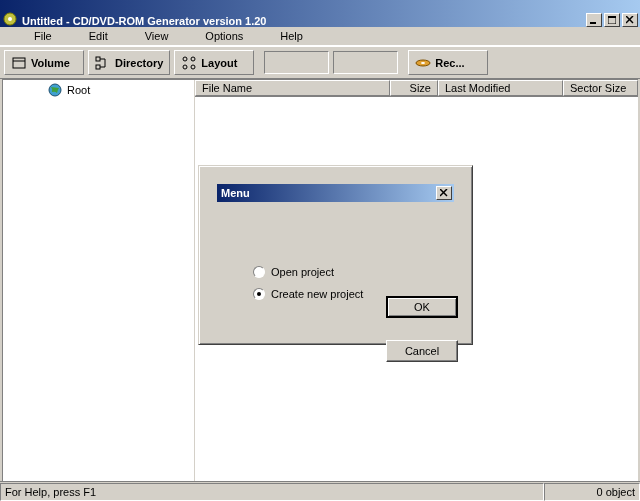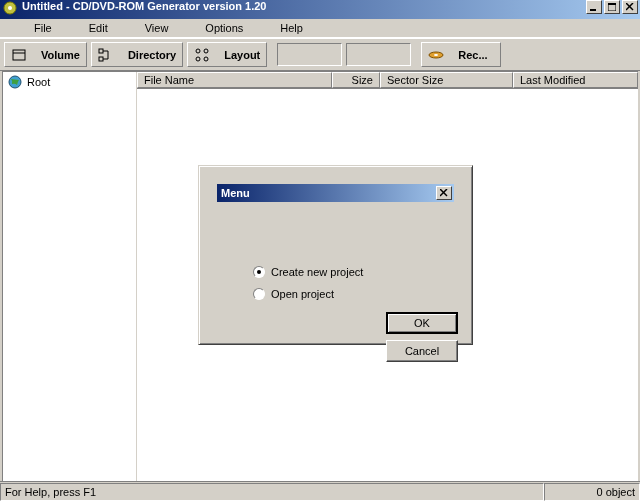--- a/index.html
+++ b/index.html
@@ -1,57 +1,57 @@
 <!DOCTYPE html>
 <html><head>
 <meta charset="utf-8">
 <style>
 * { box-sizing: border-box; margin: 0; padding: 0; font-family: "Tahoma", "MS Sans Serif", sans-serif; font-size: 11px; }
 body { background: #d4d0c8; width: 640px; height: 501px; overflow: hidden; position: relative; }
 
-.titlebar { background: linear-gradient(to right, #0a246a, #a6caf0); height: 19px; display: flex; align-items: flex-start; padding: 0 2px; color: #fff; }
+.titlebar { background: linear-gradient(to right, #0a246a, #a6caf0); height: 27px; display: flex; align-items: flex-end; padding: 0 2px; color: #fff; }
 .titlebar .app-icon { width: 16px; height: 16px; margin-right: 4px; display: flex; align-items: center; justify-content: center; }
 .titlebar .title-text { flex: 1; font-weight: bold; }
 .titlebar .win-btns { display: flex; gap: 0; }
 .win-btn { width: 16px; height: 14px; background: #d4d0c8; border: 1px solid; border-color: #fff #404040 #404040 #fff; display: flex; align-items: center; justify-content: center; font-family: "Marlett", sans-serif; font-size: 9px; color: #000; margin-left: 2px; cursor: default; }
 .win-btn.close-x { font-weight: bold; }
 
 .menubar { background: #d4d0c8; height: 19px; display: flex; align-items: center; padding: 0 4px; border-bottom: 1px solid #fff; }
 .menubar span { padding: 2px 7px; cursor: default; margin-left: 23px; }
 
 .toolbar { background: #d4d0c8; height: 33px; border-top: 1px solid #fff; border-bottom: 1px solid #808080; display: flex; align-items: center; padding: 2px 4px; gap: 4px; }
-.tool-btn { height: 25px; border: 1px solid; border-color: #fff #808080 #808080 #fff; background: #d4d0c8; display: flex; align-items: center; padding: 0 6px; gap: 14px; cursor: default; font-weight: bold; }
+.tool-btn { height: 25px; border: 1px solid; border-color: #fff #808080 #808080 #fff; background: #d4d0c8; display: flex; align-items: center; padding: 0 6px; gap: 4px; cursor: default; font-weight: bold; }
 .tool-btn.wide { min-width: 80px; }
 .tool-btn .ticon { width: 16px; height: 16px; display: inline-flex; align-items: center; justify-content: center; }
 .tool-spacer { flex: 0 0 2px; }
 .sunk-field { width: 65px; height: 23px; border: 1px solid; border-color: #808080 #fff #fff #808080; background: #d4d0c8; }
 
 .workspace { display: flex; height: 411px; background: #fff; border-top: 1px solid #808080; border-left: 1px solid #808080; margin: 0 2px; }
-.tree-pane { width: 134px; background: #fff; border-right: 1px solid #d4d0c8; position: relative; }
+.tree-pane { width: 152px; background: #fff; border-right: 1px solid #d4d0c8; position: relative; margin-left: 40px; }
 .tree-item { display: flex; align-items: center; gap: 4px; padding: 2px 4px; }
 .tree-icon { width: 16px; height: 16px; }
 
 .list-pane { flex: 1; background: #fff; display: flex; flex-direction: column; }
 .list-header { display: flex; background: #d4d0c8; height: 17px; border-bottom: 1px solid #808080; justify-content: space-between; }
 .col { border: 1px solid; border-color: #fff #808080 #808080 #fff; padding: 1px 6px; cursor: default; display: flex; align-items: center; background: #d4d0c8; }
 .col.right { justify-content: flex-end; }
 
 .statusbar { position: absolute; bottom: 0; left: 0; right: 0; height: 20px; background: #d4d0c8; border-top: 1px solid #808080; display: flex; align-items: center; }
 .status-cell { border: 1px solid; border-color: #808080 #fff #fff #808080; height: 18px; padding: 1px 4px; display: flex; align-items: center; }
 .status-cell.main { flex: 1; }
 .status-cell.obj { width: 96px; justify-content: flex-end; }
 
 .dialog { position: absolute; left: 198px; top: 165px; width: 275px; height: 180px; background: #d4d0c8; border: 1px solid; border-color: #d4d0c8 #404040 #404040 #d4d0c8; box-shadow: inset 1px 1px 0 #fff, inset -1px -1px 0 #808080; }
 .dlg-title { background: linear-gradient(to right, #0a246a, #a6caf0); height: 18px; display: flex; align-items: center; color: #fff; font-weight: bold; padding: 0 2px 0 4px; margin: 18px; }
 .dlg-title .spacer { flex: 1; }
 .dlg-body { padding: 12px 20px; position: relative; height: calc(100% - 22px); }
 .radio-row { display: flex; align-items: center; gap: 6px; margin: 6px 0 10px 34px; }
 .radio { width: 12px; height: 12px; border-radius: 50%; background: #fff; border: 1px solid; border-color: #808080 #fff #fff #808080; display: inline-flex; align-items: center; justify-content: center; }
 .radio.checked::after { content: ""; width: 4px; height: 4px; border-radius: 50%; background: #000; }
-.dlg-btns { position: absolute; right: 14px; bottom: 14px; display: flex; flex-direction: column; gap: 6px; }
+.dlg-btns { position: absolute; right: 14px; bottom: 14px; display: flex; flex-direction: column; gap: 22px; }
 .dlg-btn { width: 72px; height: 22px; border: 1px solid; border-color: #fff #404040 #404040 #fff; box-shadow: inset -1px -1px 0 #808080; background: #d4d0c8; text-align: center; cursor: default; display: flex; align-items: center; justify-content: center; }
 .dlg-btn.default { border: 2px solid #000; box-shadow: inset 1px 1px 0 #fff, inset -1px -1px 0 #808080; }
 </style>
 </head>
 <body>
 
 <div class="titlebar">
   <span class="app-icon">
     <svg width="16" height="16">
         <circle cx="8" cy="8" r="6" fill="#c0c040" stroke="#808000"></circle>
@@ -147,25 +147,25 @@
     </div>
   </div>
   <div class="list-pane">
     <div class="list-header">
       <div class="col" style="width:195px">
           <span>File Name</span>
         </div>
       <div class="col right" style="width:48px">
           <span>Size</span>
         </div>
+      <div class="col" style="width:125px">
+          <span>Last Modified</span>
+        </div>
       <div class="col" style="flex:1">
           <span>Sector Size</span>
-        </div>
-      <div class="col" style="width:125px">
-          <span>Last Modified</span>
         </div>
     </div>
     <div style="flex:1;background:#fff"></div>
   </div>
 </div>
 
 <div class="statusbar">
   <div class="status-cell main">
       <span>For Help, press F1</span>
     </div>
@@ -181,26 +181,26 @@
     <div class="win-btn">
         <svg width="8" height="8">
           <line x1="0" y1="0" x2="7" y2="7" stroke="#000" stroke-width="1.5"></line>
           <line x1="7" y1="0" x2="0" y2="7" stroke="#000" stroke-width="1.5"></line>
         </svg>
       </div>
   </div>
   <div class="dlg-body">
     <div style="height:28px"></div>
     <div class="radio-row">
+      <span class="radio"></span>
+      <span>Open project</span>
+    </div>
+    <div class="radio-row">
       <span class="radio checked"></span>
       <span>Create new project</span>
-    </div>
-    <div class="radio-row">
-      <span class="radio"></span>
-      <span>Open project</span>
     </div>
     <div class="dlg-btns">
       <div class="dlg-btn default">
           <span>OK</span>
         </div>
       <div class="dlg-btn">
           <span>Cancel</span>
         </div>
     </div>
   </div>

